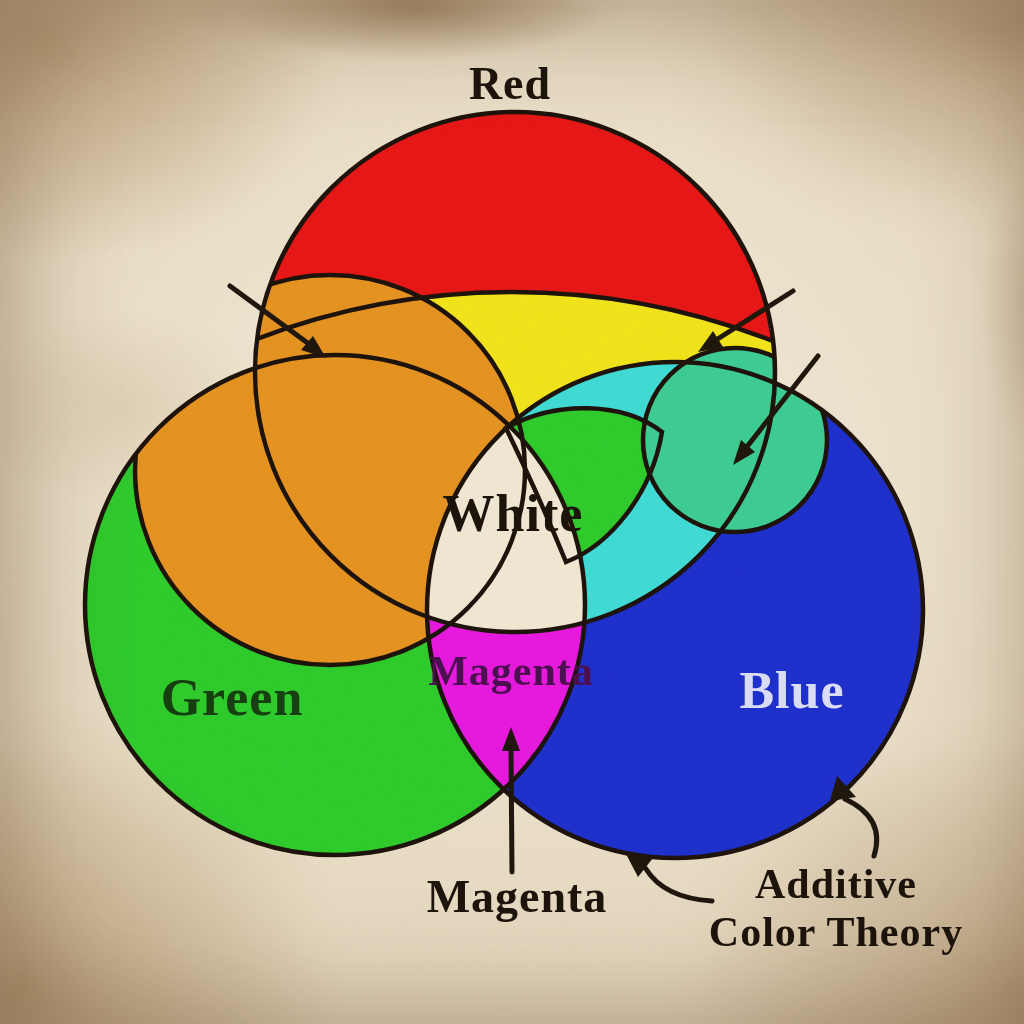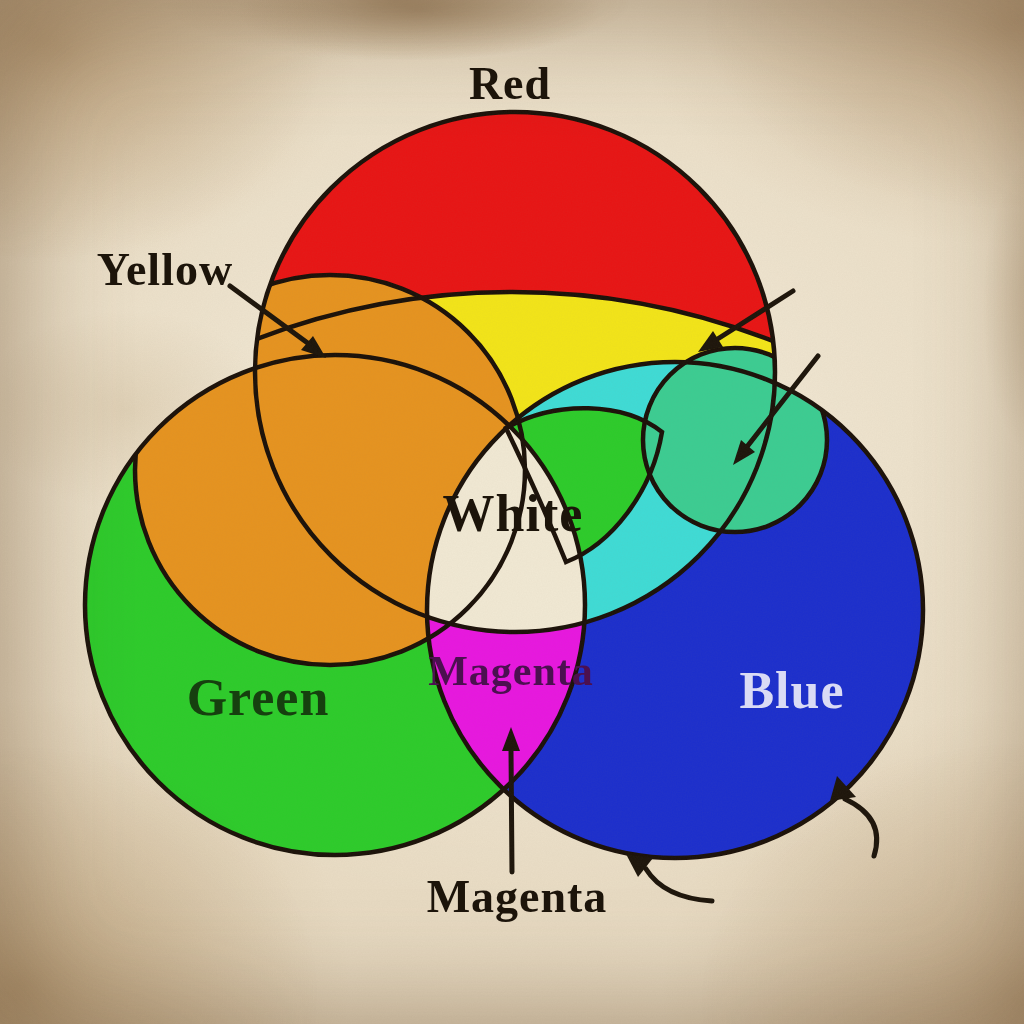--- a/index.html
+++ b/index.html
@@ -121,27 +121,30 @@
       <polygon points="626,854 653,858 638,877" fill="#1c140a"></polygon>
     </g>
 
     <rect width="1024" height="1024" filter="url(#grain)" opacity="0.10"></rect>
   </svg>
 
   <div class="overlay"></div>
 
   <div class="lbl fs46" style="left: 510px; top: 84px; color: rgb(28, 20, 10);">Red</div>
 
-  <div class="lbl fs46" style="left: 165px; top: 270px; color: rgb(28, 20, 10);">Yellow</div>
 
 
   <div class="lbl fs44" style="left: 513px; top: 514px; color: rgb(28, 20, 10);">White</div>
 
   <div class="lbl fs42" style="left: 511px; top: 671px; color: rgb(76, 16, 80);">Magenta</div>
 
-  <div class="lbl fs44" style="left: 258px; top: 698px; color: rgb(22, 64, 15);">Green</div>
+  <div class="lbl fs44" style="left: 232px; top: 698px; color: rgb(22, 64, 15);">Green</div>
 
   <div class="lbl fs44" style="left: 792px; top: 691px; color: rgb(218, 219, 245);">Blue</div>
 
   <div class="lbl fs46" style="left: 517px; top: 897px; color: rgb(28, 20, 10);">Magenta</div>
 
+  <div class="title" style="left: 836px; top: 908px; color: rgb(28, 20, 10);">
+    <div>Additive</div>
+    <div>Color Theory</div>
+  </div>
 
 </div>
 
 </body></html>

